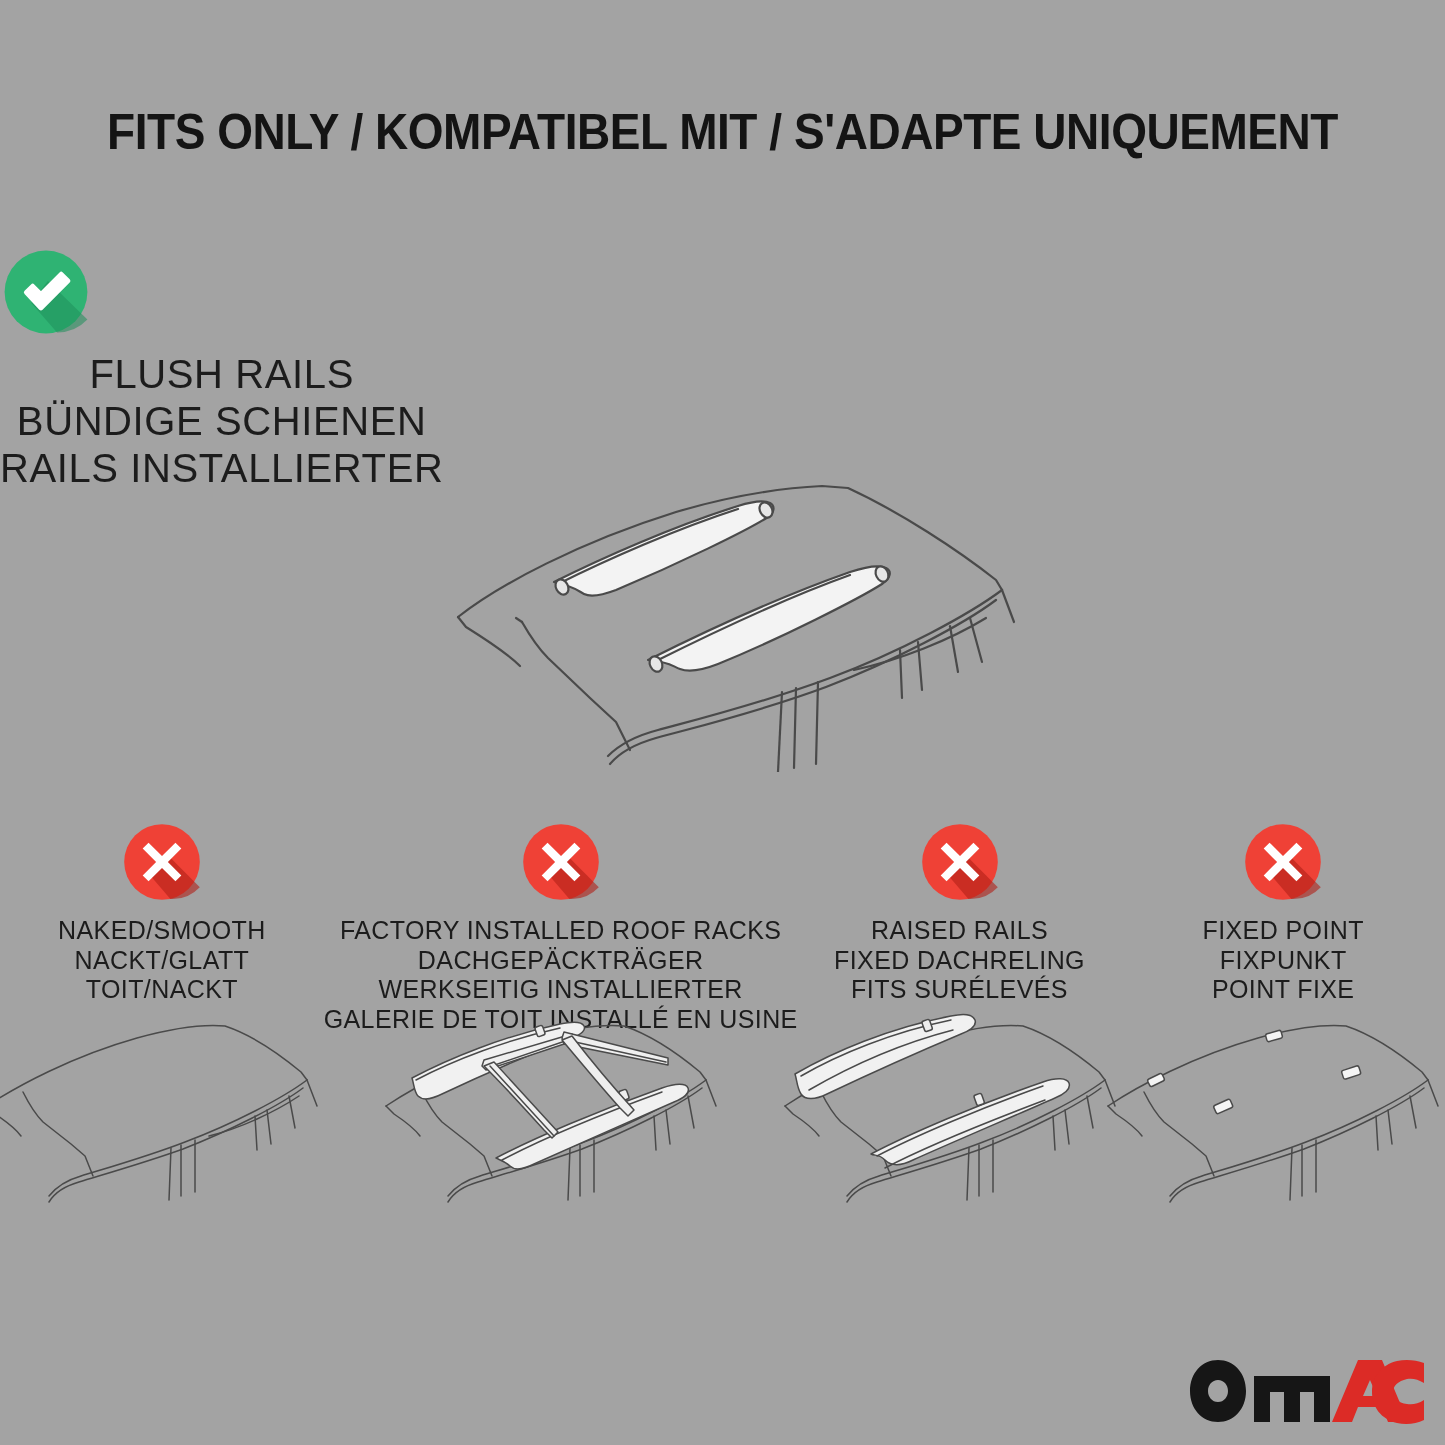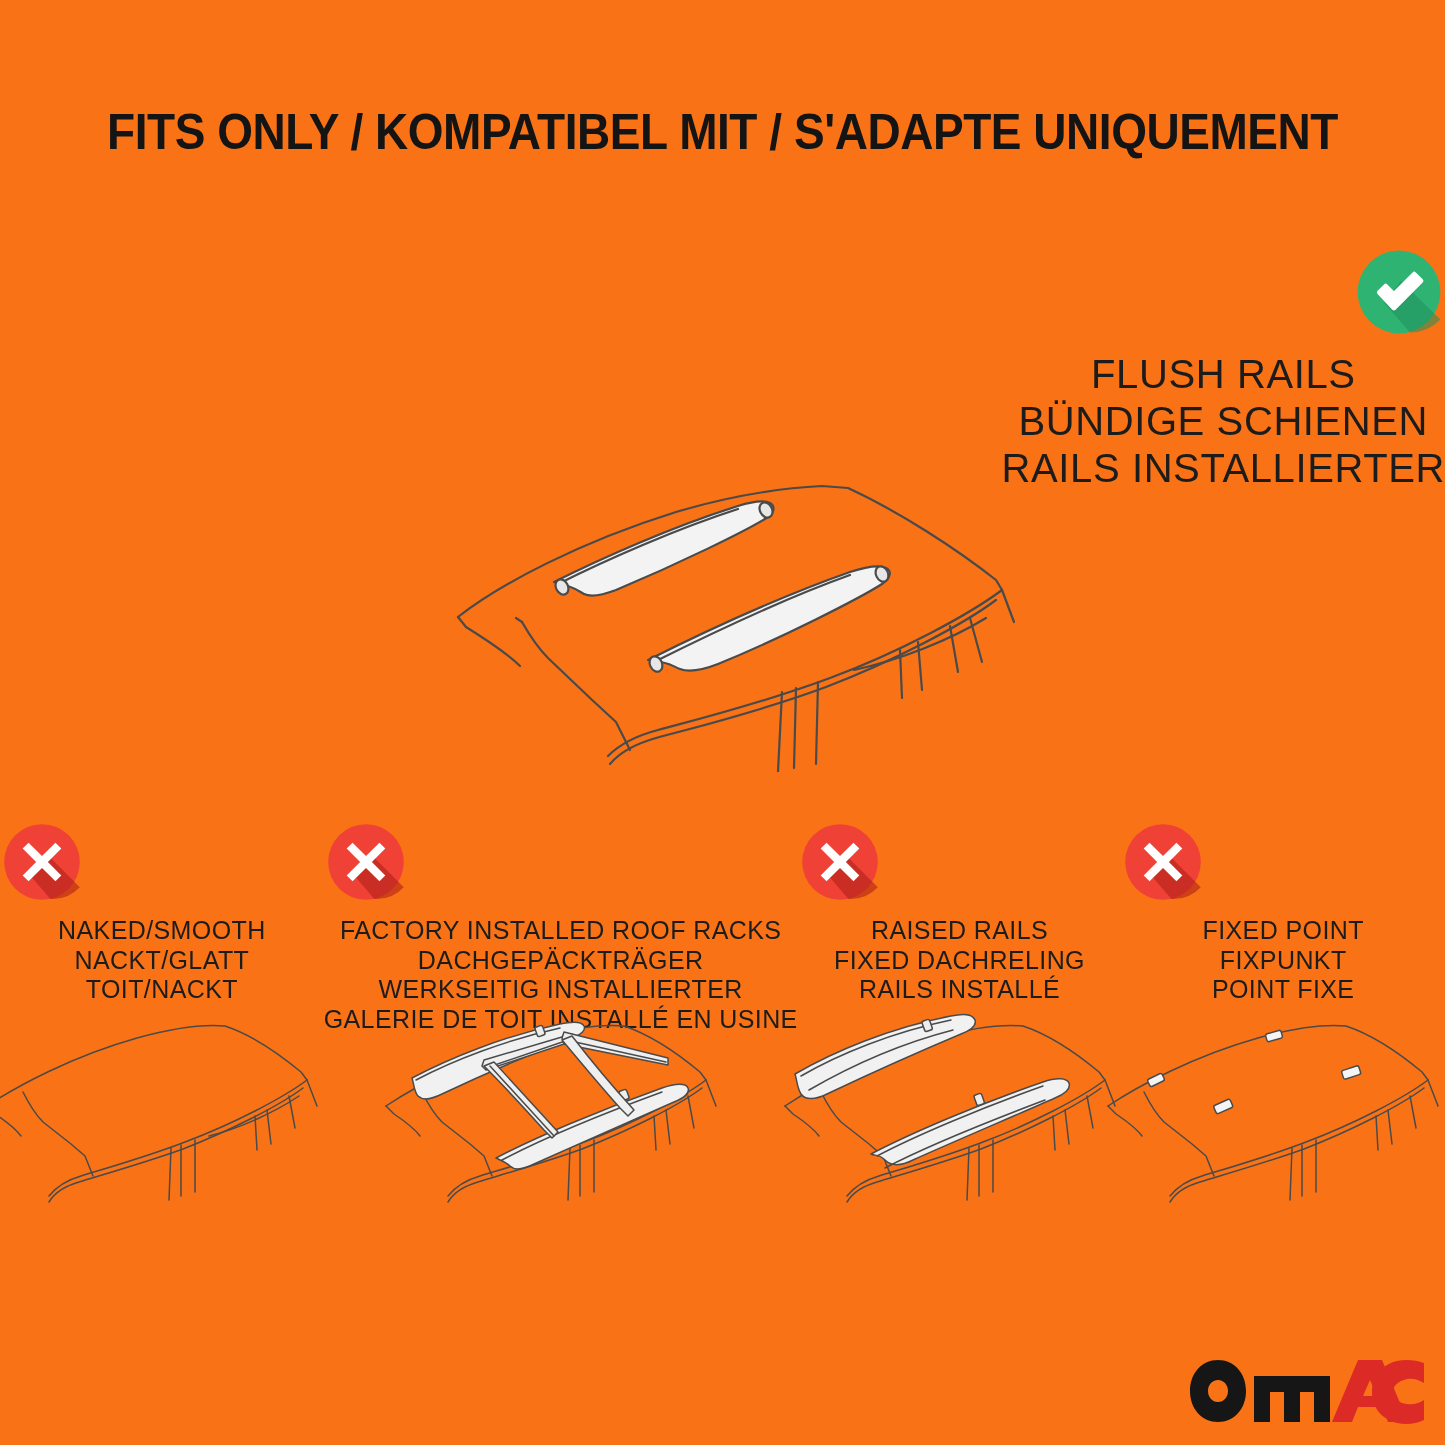--- a/index.html
+++ b/index.html
@@ -12,21 +12,21 @@
     height: 1445px;
     font-family: "Liberation Sans", sans-serif;
     color: #1a1a1a;
     position: relative;
     overflow: hidden;
   }
 
   .page {
     position: absolute;
     inset: 0;
-    background: #f97316;
+    background: #a3a3a3;
   }
 
   
   .header-title {
     position: absolute;
     top: 103px;
     left: 0;
     width: 1445px;
     text-align: center;
     font-size: 50px;
@@ -38,21 +38,21 @@
   }
 
   
   .approved-block {
     position: absolute;
     top: 246px;
     left: 0;
     width: 1445px;
     display: flex;
     flex-direction: column;
-    align-items: flex-end;
+    align-items: flex-start;
   }
   .status-icon {
     width: 92px;
     height: 92px;
     position: relative;
   }
   .status-icon svg { display: block; width: 100%; height: 100%; }
 
   .approved-labels {
     margin-top: 13px;
@@ -83,20 +83,21 @@
     top: 820px;
     left: 0;
     width: 1445px;
     height: 420px;
     display: flex;
   }
   .reject-col {
     flex: 1 1 0;
     display: flex;
     flex-direction: column;
+    align-items: center;
     position: relative;
   }
   .reject-col .status-icon {
     width: 84px;
     height: 84px;
   }
   .reject-labels {
     margin-top: 12px;
     text-align: center;
     line-height: 1.18;
@@ -294,21 +295,21 @@
       <div class="status-icon">
         <svg viewBox="0 0 100 100" xmlns="http://www.w3.org/2000/svg">
           <circle cx="50" cy="50" r="45" fill="#ef4136"></circle>
           <path d="M55 40 L95 80 A45 45 0 0 1 60 94 L36 66 Z" fill="#b01f18" opacity="0.6"></path>
           <path d="M34 27 L50 43 L66 27 L73 34 L57 50 L73 66 L66 73 L50 57 L34 73 L27 66 L43 50 L27 34 Z" fill="#ffffff"></path>
         </svg>
       </div>
       <div class="reject-labels">
         <div>RAISED RAILS</div>
         <div>FIXED DACHRELING</div>
-        <div>RAILS INSTALLÉ</div>
+        <div>FITS SURÉLEVÉS</div>
       </div>
       <div class="reject-art">
         <svg viewBox="0 0 370 210" xmlns="http://www.w3.org/2000/svg" fill="none" stroke="#4a4a4a" stroke-width="1.5" stroke-linecap="round" stroke-linejoin="round">
           <path d="M10 96 C40 76 96 46 160 28 C196 18 226 14 248 16
                    C272 24 300 42 324 62 L330 70"></path>
           <path d="M10 96 L18 104 C30 112 38 118 44 126"></path>
           <path d="M46 82 C52 94 58 104 66 112 L94 134 L108 146 L116 166"></path>
           <path d="M330 70 C306 88 256 114 208 132 C172 146 130 158 104 166
                    C90 170 80 176 72 186"></path>
           <path d="M326 78 C302 96 252 121 206 139 C170 152 128 164 102 172

